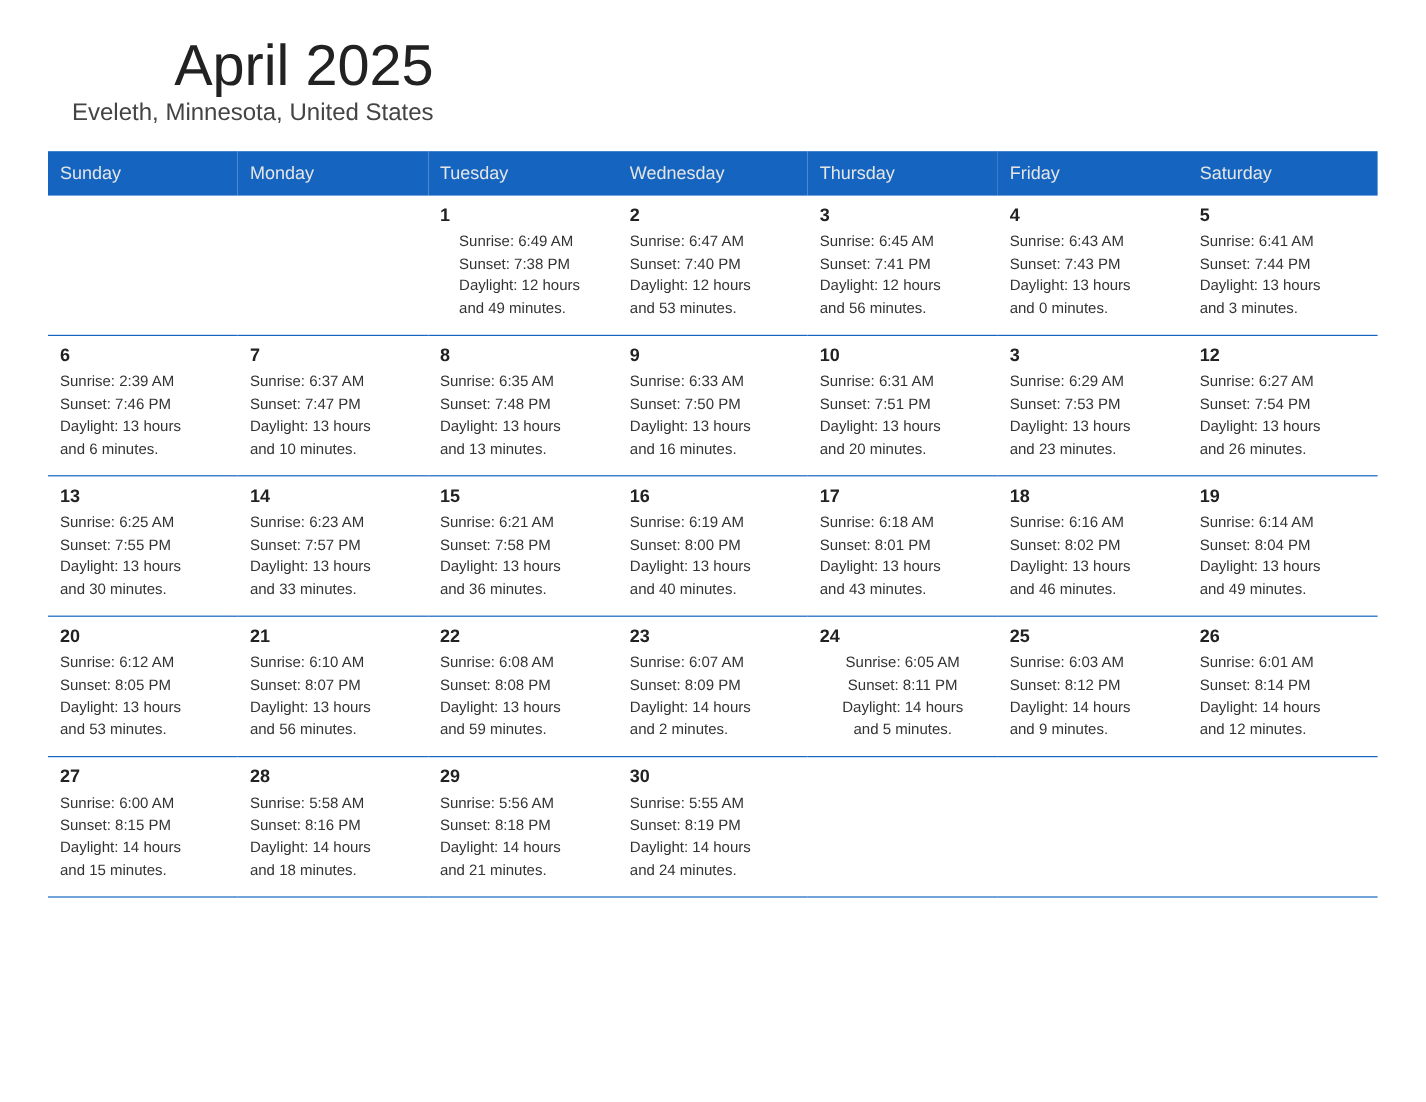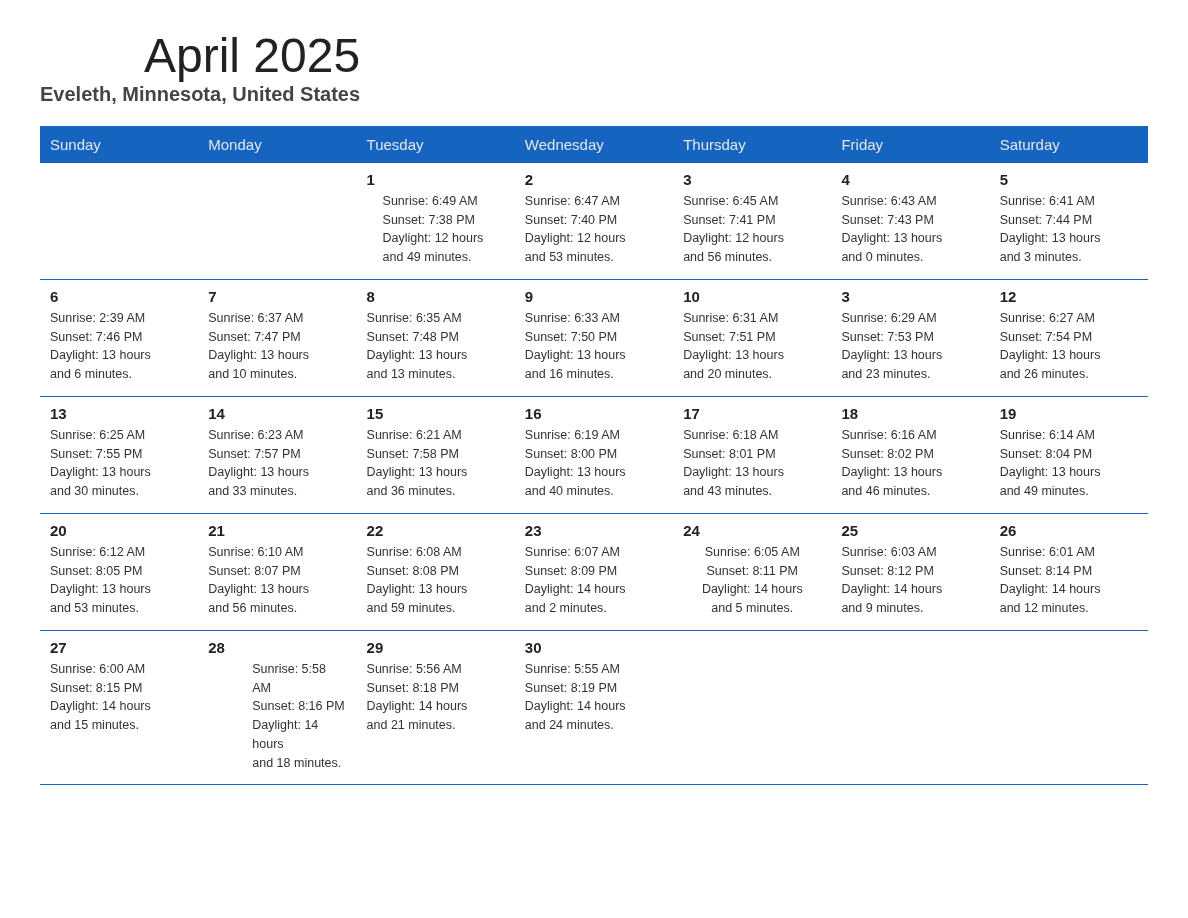--- a/index.html
+++ b/index.html
@@ -29,30 +29,31 @@
       width: 0;
       height: 0;
       border-left: 10px solid transparent;
       border-right: 10px solid transparent;
       border-top: 18px solid #1565c0;
       margin-left: 2px;
       margin-top: 4px;
     }
     .title-block {
       text-align: right;
+      margin-left: 20px;
     }
     .title-block h1 {
       font-size: 48px;
       font-weight: normal;
       color: #222;
       line-height: 1.1;
     }
     .title-block h2 {
       font-size: 20px;
-      font-weight: bold;
+      font-weight: normal;
       color: #444;
     }
     table {
       width: 100%;
       border-collapse: collapse;
     }
     thead tr th {
       background-color: #1565c0;
       color: #e5e5e5;
       padding: 10px 10px;
@@ -310,21 +311,21 @@
       <tr>
         <td>
           <span class="day-num">27</span>
           <div class="day-info" style="white-space: pre-line;">Sunrise: 6:00 AM
 Sunset: 8:15 PM
 Daylight: 14 hours
 and 15 minutes.</div>
         </td>
         <td>
           <span class="day-num">28</span>
-          <div class="day-info" style="white-space: pre-line; margin-left: 44px;">Sunrise: 5:58 AM
+          <div class="day-info" style="white-space: pre-line;">Sunrise: 5:58 AM
 Sunset: 8:16 PM
 Daylight: 14 hours
 and 18 minutes.</div>
         </td>
         <td>
           <span class="day-num">29</span>
           <div class="day-info" style="white-space: pre-line;">Sunrise: 5:56 AM
 Sunset: 8:18 PM
 Daylight: 14 hours
 and 21 minutes.</div>

